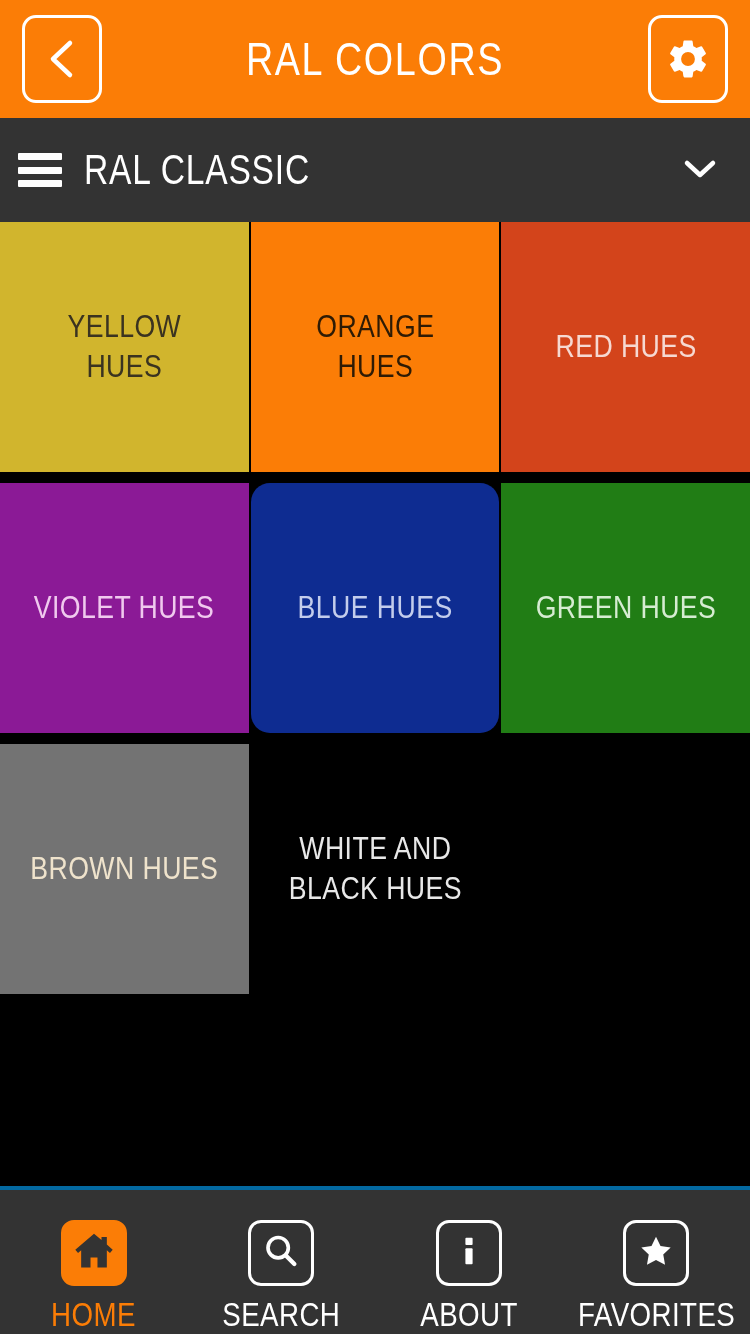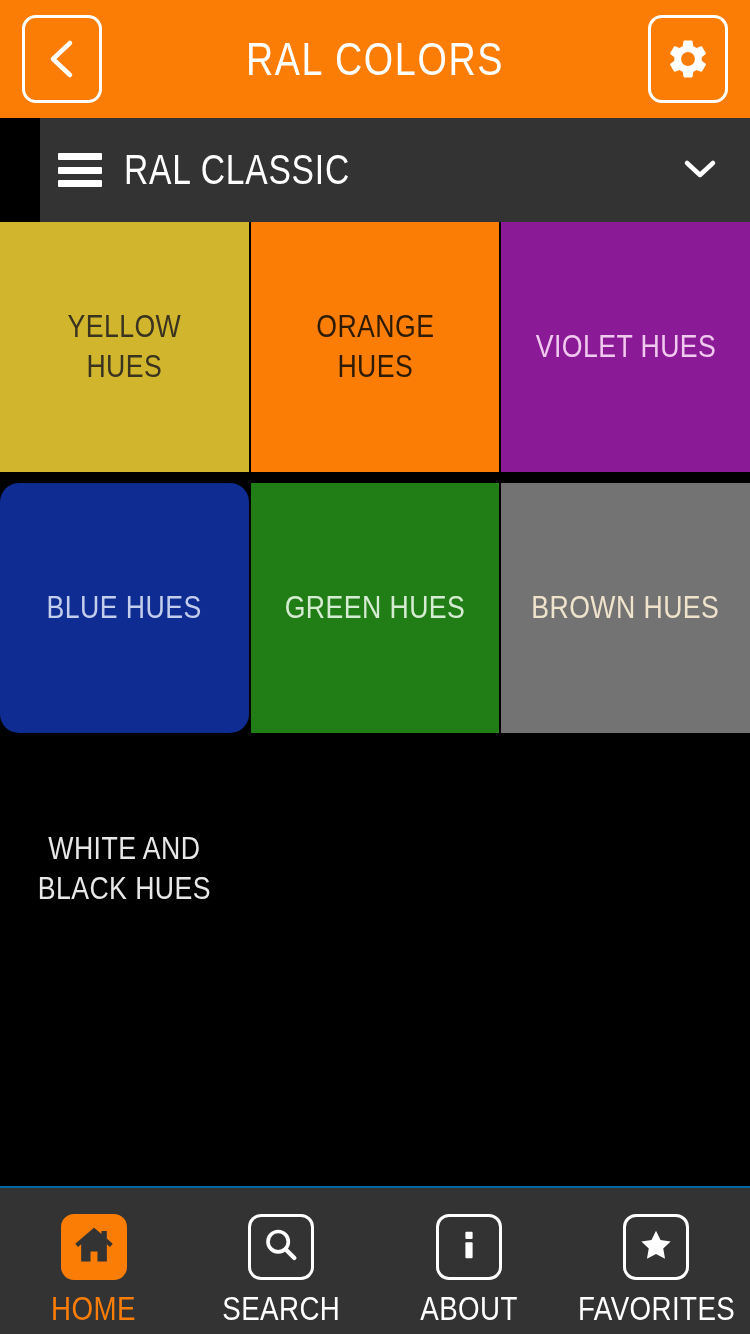--- a/index.html
+++ b/index.html
@@ -64,21 +64,20 @@
   .subheader {
     position: relative;
     flex: 0 0 104px;
     height: 104px;
     background: #333333;
     display: flex;
     align-items: center;
     padding: 0 28px 0 18px;
     box-sizing: border-box;
     cursor: pointer;
-    margin-left: 40px;
   }
   .burger {
     width: 44px;
     height: 34px;
     display: flex;
     flex-direction: column;
     justify-content: space-between;
     margin-right: 22px;
     flex: 0 0 auto;
   }
@@ -130,23 +129,23 @@
     font-family: "Liberation Sans Narrow", "Liberation Sans", sans-serif;
     transform: scaleX(0.86);
     white-space: pre-line;
   }
 
   
   .tabbar {
     flex: 0 0 148px;
     height: 148px;
     background: #333333;
-    border-top: 2px solid #0369a1;
-    display: flex;
-    align-items: center;
+    border-top: 4px solid #0369a1;
+    display: flex;
+    align-items: flex-end;
     box-sizing: border-box;
     padding-top: 20px;
   }
   .tab {
     flex: 1 1 0;
     display: flex;
     flex-direction: column;
     align-items: center;
     cursor: pointer;
   }
@@ -216,20 +215,23 @@
   </div>
 
   <div class="grid-wrap">
     <div class="grid">
       <div class="tile" style="background: rgb(209, 181, 45);">
         <span class="tile-label" style="color: rgb(58, 51, 32);">YELLOW HUES</span>
       </div>
       <div class="tile" style="background: rgb(251, 125, 6);">
         <span class="tile-label" style="color: rgb(46, 27, 5);">ORANGE HUES</span>
       </div>
+      <div class="tile" style="background: rgb(211, 68, 27);">
+        <span class="tile-label" style="color: rgb(246, 217, 210);">RED HUES</span>
+      </div>
       <div class="tile" style="background: rgb(139, 26, 150);">
         <span class="tile-label" style="color: rgb(240, 201, 238);">VIOLET HUES</span>
       </div>
       <div class="tile" style="background: rgb(14, 44, 145); border-radius: 19px;">
         <span class="tile-label" style="color: rgb(195, 205, 236);">BLUE HUES</span>
       </div>
       <div class="tile" style="background: rgb(33, 125, 21);">
         <span class="tile-label" style="color: rgb(214, 236, 210);">GREEN HUES</span>
       </div>
       <div class="tile" style="background: #737373;">

